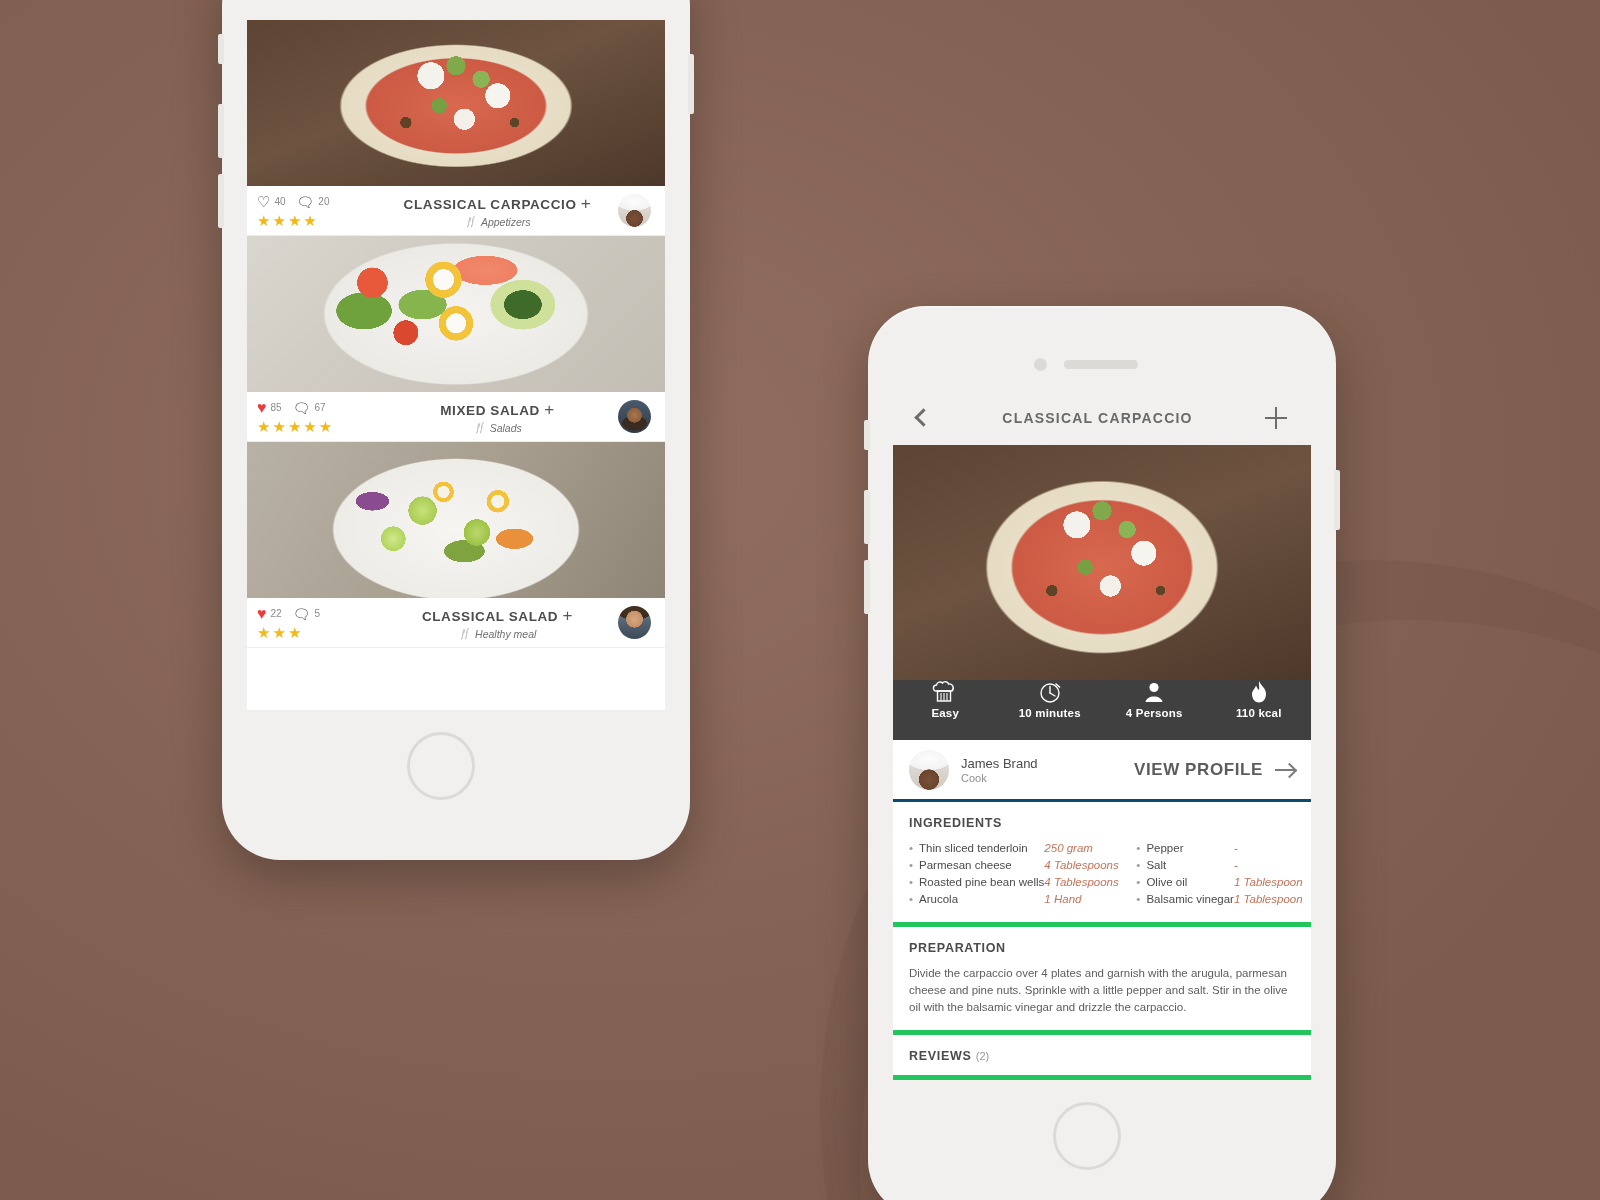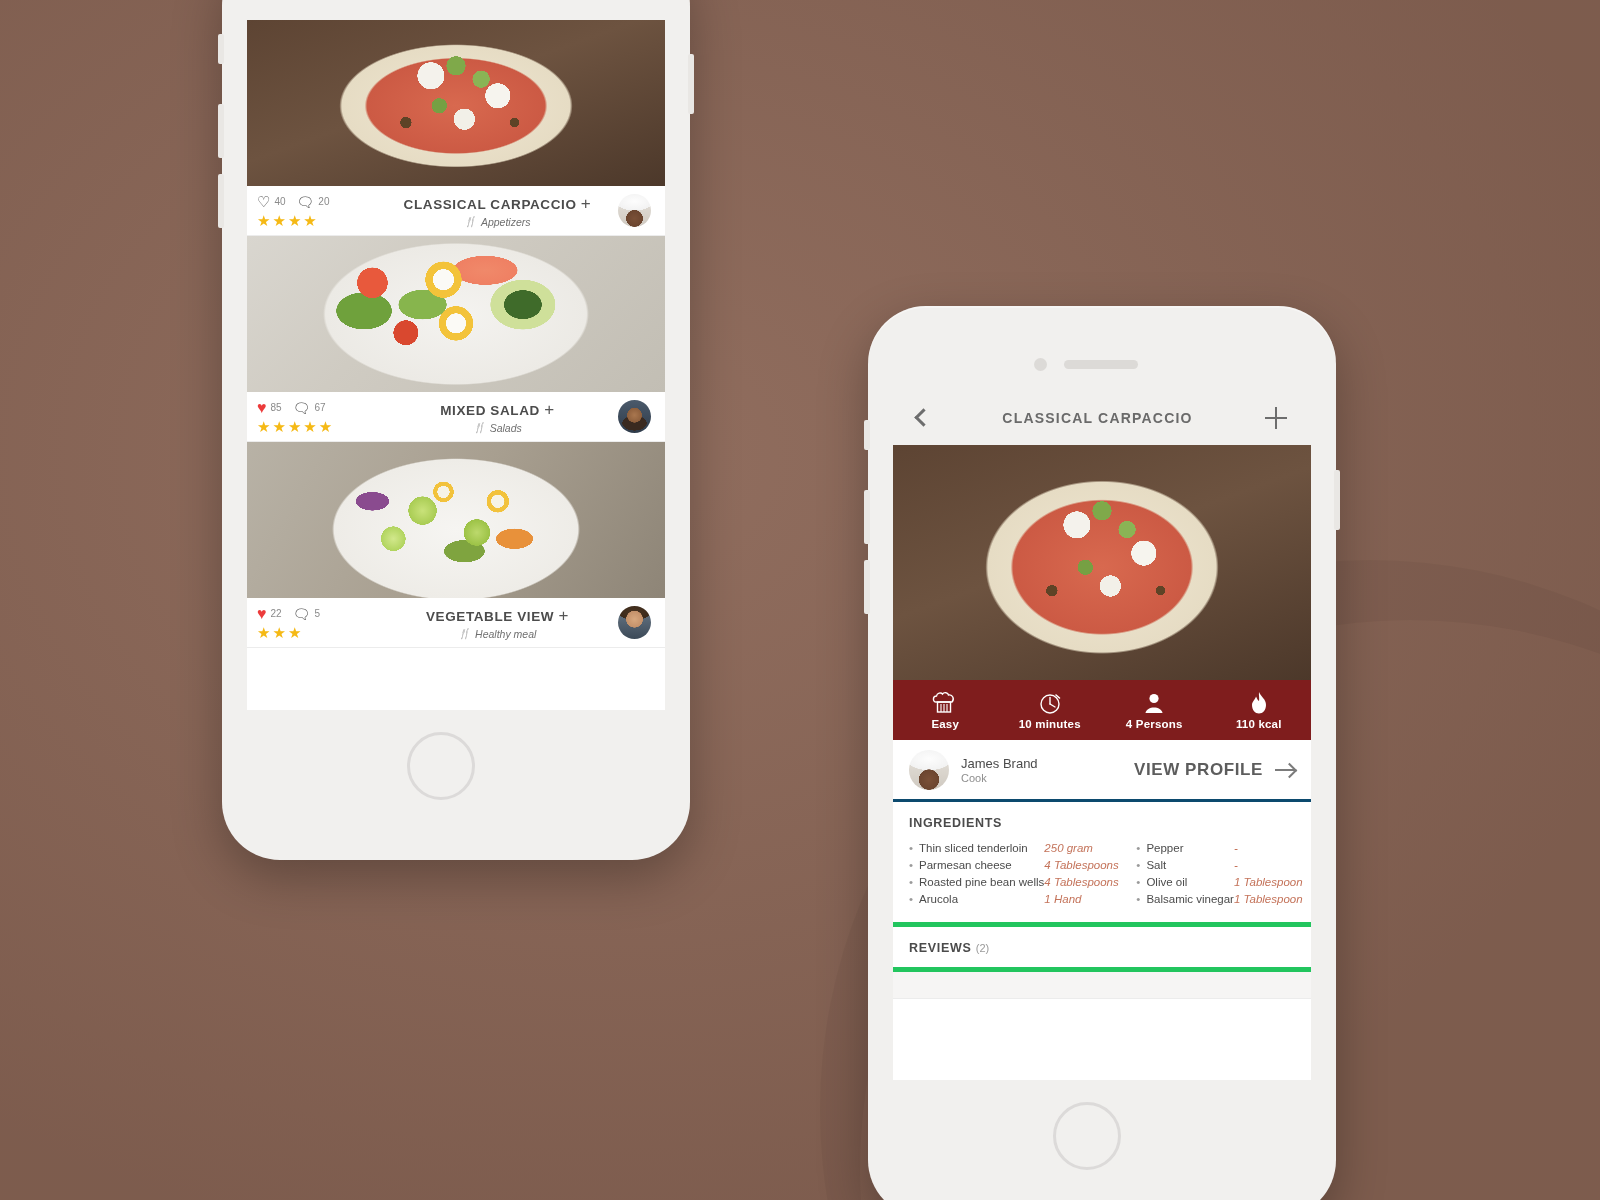--- a/index.html
+++ b/index.html
@@ -157,21 +157,21 @@
   }
   .plus-ico::before, .plus-ico::after {
     content: ""; position: absolute; background: #6d6d6d;
   }
   .plus-ico::before { left: 0; top: 10px; width: 22px; height: 2px; }
   .plus-ico::after { left: 10px; top: 0; width: 2px; height: 22px; }
 
   .hero { height: 235px; position: relative; overflow: hidden; }
 
   .statbar {
-    height: 60px; background: #7f1d1d; display: flex; align-items: center;
+    height: 60px; background: #404040; display: flex; align-items: flex-start;
   }
   .stat {
     flex: 1; text-align: center; color: #fff;
     display: flex; flex-direction: column; align-items: center; gap: 3px;
   }
   .stat-label { font-size: 11.5px; font-weight: bold; letter-spacing: 0.2px; }
 
   .author {
     height: 62px; background: #fff; display: flex; align-items: center;
     padding: 0 16px; gap: 12px; border-bottom: 3px solid #0c4a6e;
@@ -384,21 +384,21 @@
               <span style="color:#4a4a4a;font-size:14px;line-height:14px;">🗨</span>
               <span class="meta-count">5</span>
             </div>
             <div class="stars">
               <span class="star">★</span>
                 <span class="star">★</span>
                 <span class="star">★</span>
             </div>
           </div>
           <div class="meta-center">
-            <div class="meta-title"><span>VEGETABLE VIEW</span> <span class="plus">+</span></div>
+            <div class="meta-title"><span>CLASSICAL SALAD</span> <span class="plus">+</span></div>
             <div class="meta-cat">
               <span style="font-size:10px;color:#6f6f6f;">🍴</span>
               <span>Healthy meal</span>
             </div>
           </div>
           <div class="avatar-sm av-man"></div>
         </div>
       </div>
     </div>
 
@@ -510,20 +510,24 @@
               <span class="ing-qty">1 Tablespoon</span>
             </div>
           <div class="ing-row">
               <span class="ing-name">Balsamic vinegar</span>
               <span class="ing-qty">1 Tablespoon</span>
             </div>
         </div>
       </div>
     </div>
 
+    <div class="sect">
+      <div class="sect-title">PREPARATION</div>
+      <div class="prep-text">Divide the carpaccio over 4 plates and garnish with the arugula, parmesan cheese and pine nuts. Sprinkle with a little pepper and salt. Stir in the olive oil with the balsamic vinegar and drizzle the carpaccio.</div>
+    </div>
 
     <div class="sect" style="padding-bottom:12px;">
       <div class="sect-title" style="margin-bottom:0;">
         <span>REVIEWS</span>
         <span class="cnt">(2)</span>
       </div>
     </div>
 
     <div class="review">
       

